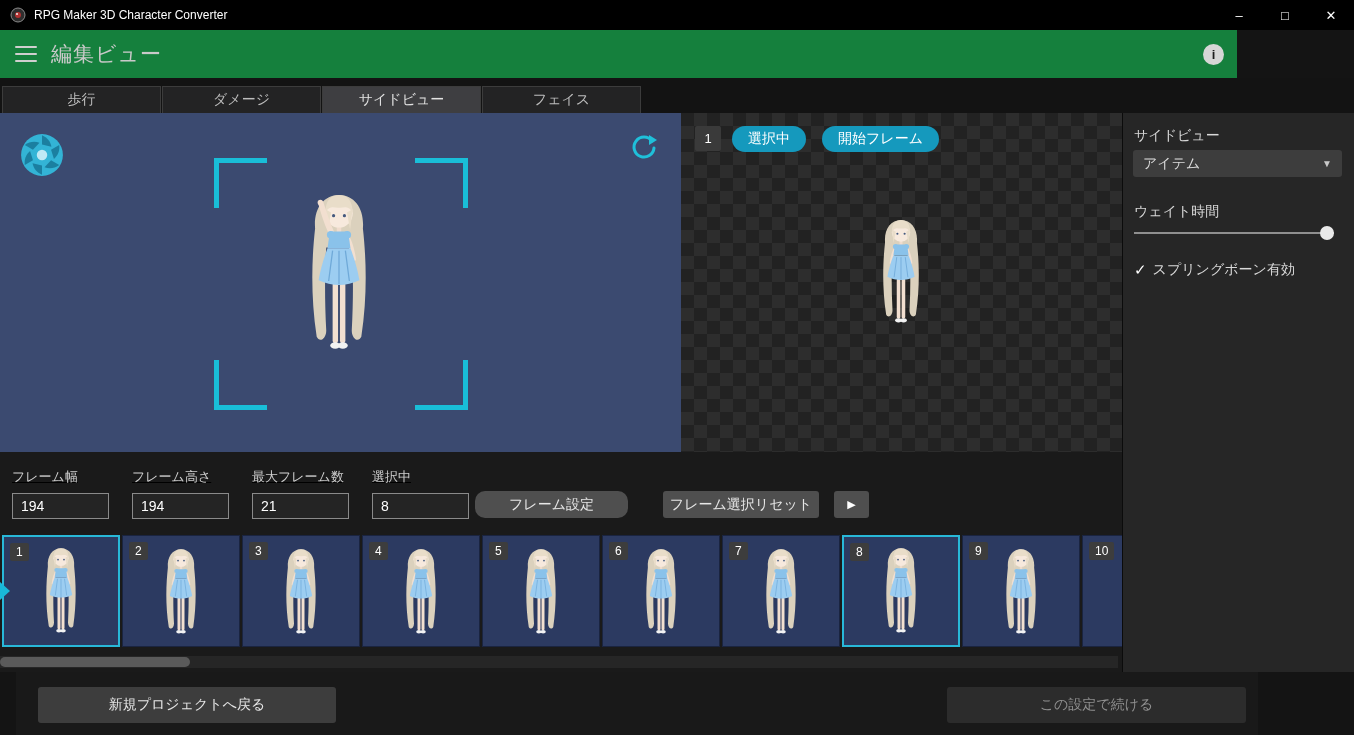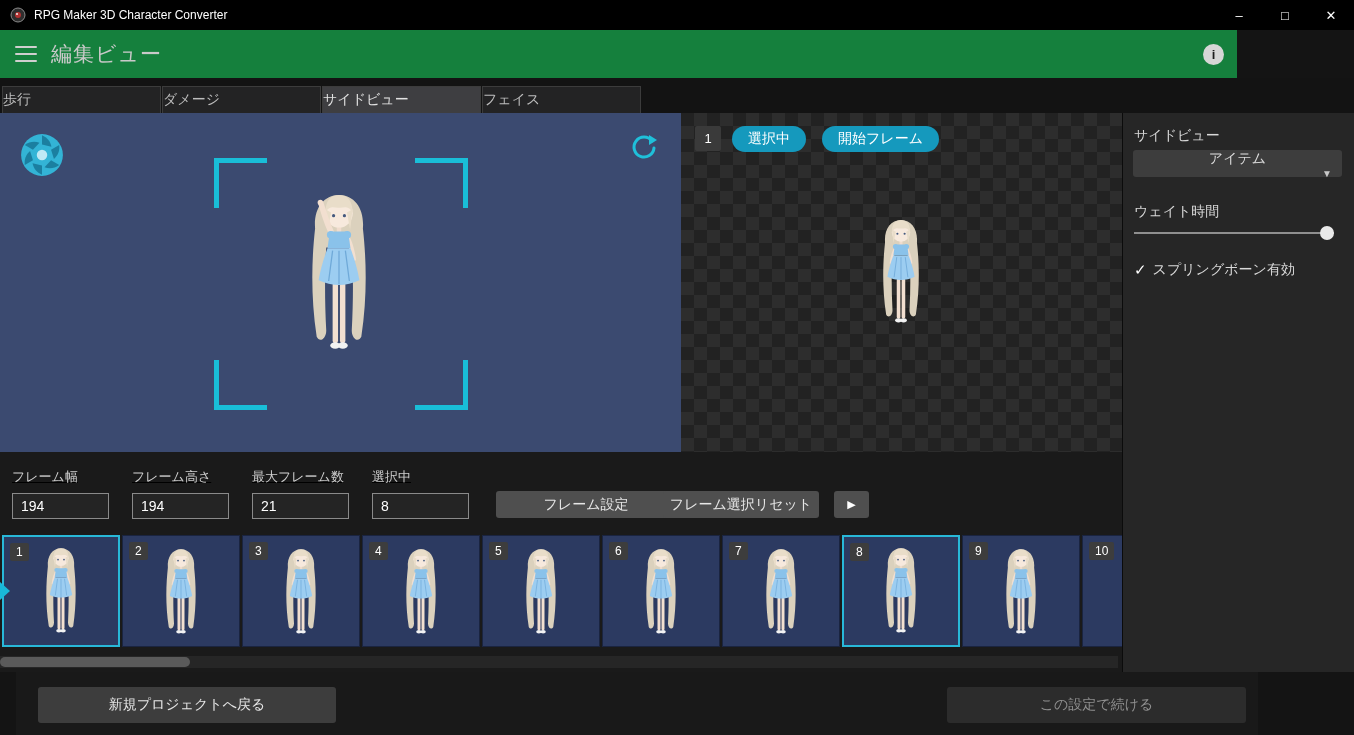--- a/index.html
+++ b/index.html
@@ -16,21 +16,21 @@
 
   
   .header { position:absolute; top:30px; left:0; width:1237px; height:48px; background:#15803d; display:flex; align-items:center; }
   .hamburger { width:22px; height:16px; margin:0 14px 0 15px; display:flex; flex-direction:column; justify-content:space-between; }
   .hamburger span { display:block; height:2px; background:#cfcfcf; border-radius:1px; }
   .header-title { color:#c9c9c9; font-size:21px; letter-spacing:1px; }
   .info-btn { margin-left:auto; margin-right:13px; width:21px; height:21px; border-radius:50%; background:#d6d6d6; color:#1c1c1c; font-size:13px; font-weight:bold; display:flex; align-items:center; justify-content:center; }
 
   
   .tab-strip { position:absolute; top:78px; left:0; width:1354px; height:35px; background:#131313; display:flex; align-items:flex-end; padding-left:2px; }
-  .tab { width:159px; height:27px; margin-right:1px; background:#232324; border:1px solid #3c3c3c; border-bottom:none; color:#bdbdbd; font-size:14px; display:flex; align-items:center; }
+  .tab { width:159px; height:27px; margin-right:1px; background:#232324; border:1px solid #3c3c3c; border-bottom:none; color:#bdbdbd; font-size:14px; display:flex; align-items:center; justify-content:center; }
   .tab.active { background:#3e3e41; color:#e2e2e2; }
 
   
   .preview-left { position:absolute; top:113px; left:0; width:681px; height:339px; background:#3b4a70; overflow:hidden; }
   .aperture-icon { position:absolute; left:19px; top:19px; width:46px; height:46px; }
   .rotate-icon { position:absolute; right:22px; top:20px; width:30px; height:30px; }
   .bracket { position:absolute; width:53px; height:50px; }
   .bracket.tl { left:214px; top:45px;  border-top:5px solid #19bed8; border-left:5px solid #19bed8; }
   .bracket.tr { left:415px; top:45px;  border-top:5px solid #19bed8; border-right:5px solid #19bed8; }
   .bracket.bl { left:214px; top:247px; border-bottom:5px solid #19bed8; border-left:5px solid #19bed8; }
@@ -46,36 +46,36 @@
     background-size:26px 26px; background-position:0 0,13px 13px; overflow:hidden; }
   .frame-badge-top { position:absolute; left:14px; top:13px; min-width:26px; height:25px; padding:0 7px; background:#3a3a3a; color:#fff; font-size:13px; display:flex; align-items:center; justify-content:center; border-radius:2px; }
   .teal-pill { position:absolute; top:13px; height:26px; padding:0 16px; background:#1599bd; color:#fff; font-size:14px; border:none; border-radius:13px; display:flex; align-items:center; justify-content:center; }
   .pill-selected { left:51px; }
   .pill-start { left:141px; }
   .sprite-chara { position:absolute; left:186px; top:100px; }
 
   
   .sidebar { position:absolute; top:113px; left:1122px; width:232px; height:559px; background:#262626; border-left:1px solid #0b0b0b; }
   .sb-title { position:absolute; left:11px; top:14px; color:#d8d8d8; font-size:14px; }
-  .sb-dropdown { position:absolute; left:10px; top:37px; width:209px; height:27px; background:#3d3d3d; border-radius:3px; color:#ddd; font-size:14px; display:flex; align-items:center; padding:0 10px;flex-direction:column; }
+  .sb-dropdown { position:absolute; left:10px; top:37px; width:209px; height:27px; background:#3d3d3d; border-radius:3px; color:#ddd; font-size:14px; display:flex; align-items:center; padding:0 10px; }
   .sb-dropdown .chev { margin-left:auto; font-size:10px; color:#c9c9c9; }
   .sb-wait-label { position:absolute; left:11px; top:90px; color:#d8d8d8; font-size:14px; }
   .sb-slider { position:absolute; left:11px; top:112px; width:200px; height:16px; }
   .sb-slider .track { position:absolute; left:0; right:0; top:7px; height:2px; background:#8f8f8f; }
   .sb-slider .thumb { position:absolute; right:0; top:1px; width:14px; height:14px; border-radius:50%; background:#e9e9e9; }
   .sb-check-row { position:absolute; left:11px; top:148px; display:flex; align-items:center; color:#d8d8d8; font-size:14px; }
   .sb-check-row .check { color:#fff; font-size:15px; margin-right:6px; }
 
   
   .bottom-panel { position:absolute; top:452px; left:0; width:1122px; height:220px; background:#1a1a1a; overflow:hidden; }
   .fc-group { position:absolute; top:16px;text-decoration:underline; }
   .fc-label { color:#cfcfcf; font-size:13px; display:block; margin-bottom:7px; }
   .fc-input { width:97px; height:26px; background:#242424; border:1px solid #8a8a8a; color:#fff; font-size:14px; padding:0 8px; }
   .fc-btn { position:absolute; top:39px; height:27px; background:#4f4f4f; border:none; border-radius:3px; color:#e6e6e6; font-size:14px; }
-  .btn-settings { left:496px; width:180px; }
+  .btn-settings { left:475px; width:153px;border-radius:10px; }
   .btn-reset { left:663px; width:156px; }
   .btn-play { left:834px; width:35px; font-size:11px; color:#fff; }
 
   .filmstrip { position:absolute; left:0; top:83px; width:1122px; height:116px; display:flex; padding-left:2px; overflow:hidden; }
   .frame { position:relative; flex:0 0 118px; height:112px; margin-right:2px; background:#2c3a61; border:1px solid #1a2440; }
   .frame.selected { border:2px solid #28b8d8; }
   .frame-num { position:absolute; left:6px; top:6px; min-width:14px; padding:2px 6px; background:#3d3d3d; color:#fff; font-size:12px; border-radius:2px; text-align:center; }
   .frame .thumb-chara { position:absolute; left:50%; bottom:6px; transform:translateX(-50%); }
   .strip-marker { position:absolute; left:0; top:130px; width:0; height:0; border-top:9px solid transparent; border-bottom:9px solid transparent; border-left:10px solid #19b8d8; }
 

